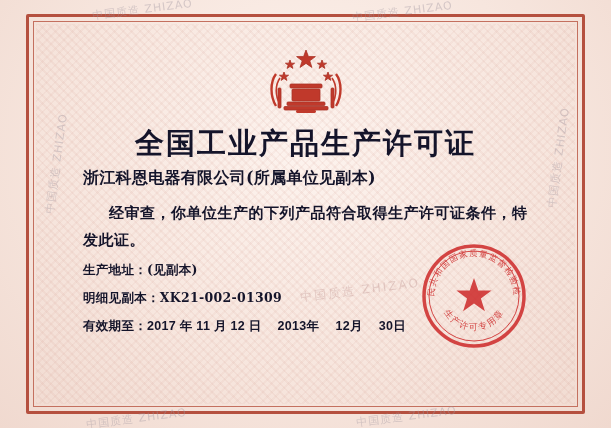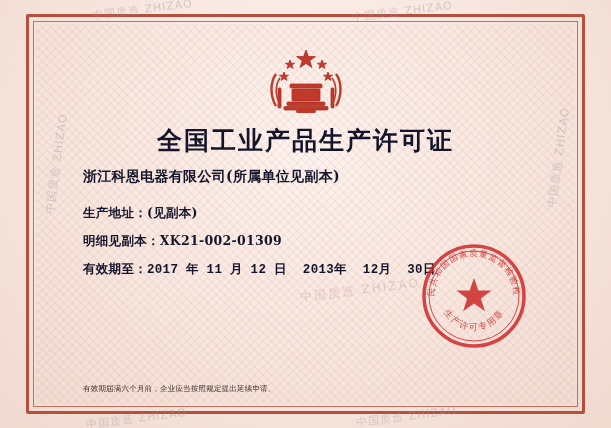--- a/index.html
+++ b/index.html
@@ -72,37 +72,37 @@
     height: 74px;
   }
   .emblem svg { display: block; }
   .title {
     position: absolute;
     top: 96px;
     left: 0;
     right: 0;
     text-align: center;
     font-family: "DejaVu Serif", "Liberation Serif", serif;
-    font-size: 25px;
+    font-size: 29px;
     font-weight: bold;
     letter-spacing: 2px;
     color: #14142a;
   }
   .body-text {
     position: absolute;
     top: 140px;
     left: 38px;
     right: 24px;
     color: #14142a;
   }
   .line-company {
     font-family: "DejaVu Serif", "Liberation Serif", serif;
-    font-size: 14px;
-    font-weight: bold;
-    margin-bottom: 19px;
+    font-size: 16px;
+    font-weight: bold;
+    margin-bottom: 11px;
     letter-spacing: 0.3px;
   }
   .line-statement {
     font-family: "DejaVu Serif", "Liberation Serif", serif;
     font-size: 15px;
     font-weight: bold;
     line-height: 27px;
     text-indent: 26px;
     letter-spacing: 0.5px;
     margin-bottom: 8px;
@@ -116,21 +116,21 @@
     white-space: nowrap;
   }
   .field-label { }
   .field-value { font-weight: bold; }
   .small-note {
     font-size: 9px;
     font-weight: normal;
     letter-spacing: 0;
   }
   .date-row {
-    font-family: Liberation Mono, monospace;
+    font-family: Liberation Sans, sans-serif;
     font-size: 12.5px;
     font-weight: bold;
     letter-spacing: 0.3px;
     white-space: nowrap;
   }
   .date-row .spacer { display: inline-block; width: 16px; }
   .footnote {
     position: absolute;
     bottom: 6px;
     left: 38px;
@@ -215,37 +215,37 @@
         <g fill="#c0392b">
           <rect x="36" y="66" width="20" height="3" rx="1.4"></rect>
         </g>
       </svg>
     </div>
 
     <div class="title">全国工业产品生产许可证</div>
 
     <div class="body-text">
       <div class="line-company">浙江科恩电器有限公司(所属单位见副本)</div>
+      <div class="line-statement">经审查，你单位生产的下列产品符合取得生产许可证条件，特发此证。</div>
 
 
 
       <div class="field-row">
         <span class="field-label">生产地址：</span><span class="field-value">(见副本)</span>
       </div>
 
       <div class="field-row">
         <span class="field-label">明细见副本：</span><span class="field-value">XK21-002-01309</span>
       </div>
 
       <div class="date-row">
         <span class="field-label">有效期至：</span><span class="field-value">2017 年 11 月 12 日</span><span class="spacer"></span><span>2013</span><span>年</span><span class="spacer"></span><span>12</span><span>月</span><span class="spacer"></span><span>30</span><span>日</span>
       </div>
     </div>
 
-    <div class="footnote">有效期届满六个月前，企业应当按照规定提出延续申请。</div>
 
     <div class="seal">
       <svg viewBox="0 0 112 112" width="112" height="112" aria-hidden="true">
         <defs>
           <path id="sealTopArc" d="M 16,56 A 40,40 0 0 1 96,56"></path>
           <path id="sealBotArc" d="M 22,56 A 34,34 0 0 0 90,56"></path>
         </defs>
         <circle cx="56" cy="56" r="50" fill="none" stroke="#cc2222" stroke-width="3.5"></circle>
         <circle cx="56" cy="56" r="45" fill="none" stroke="#cc2222" stroke-width="1"></circle>
         <text font-size="8.5" fill="#cc2222" font-family="'DejaVu Sans', sans-serif" letter-spacing="1.2">

